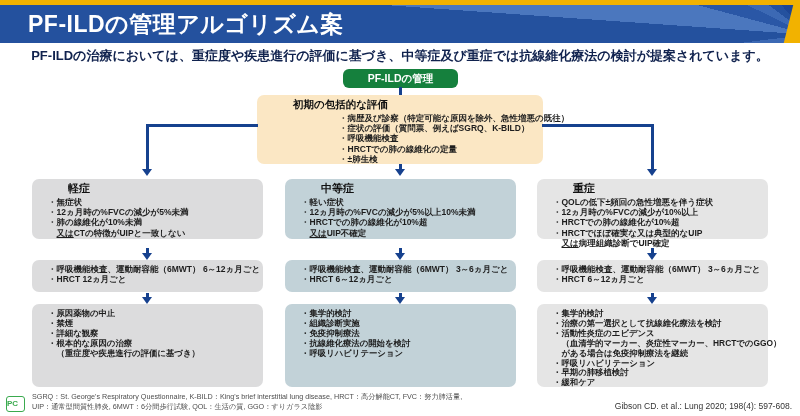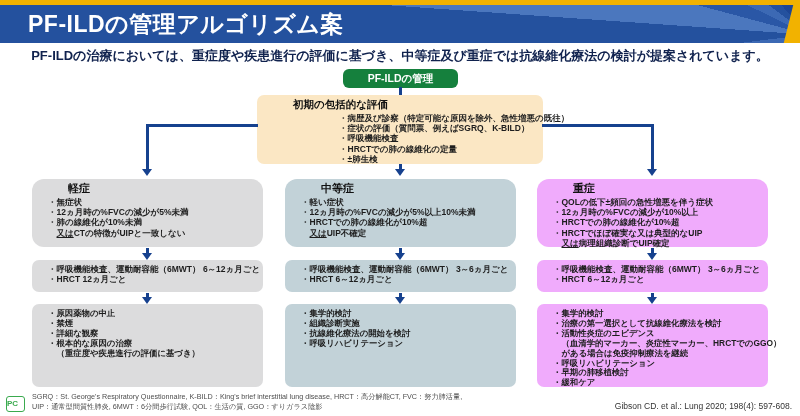--- a/index.html
+++ b/index.html
@@ -43,27 +43,27 @@
     color:#fff;font-size:10.5px;font-weight:bold;text-align:center;line-height:19px;
   }
   .eval-box{left:257px;top:95px;width:286px;height:69px;background:#fbe7c4;padding-top:3px;}
   .eval-box .box-title{font-size:10.5px;}
   .eval-box .lines{padding-left:34px;margin-left:48px;}
   .box-title{font-weight:bold;font-size:11px;color:#111;margin-bottom:1px;margin-left:36px;}
   .lines{padding-left:16px;padding-right:6px;}
   .line{font-size:8.5px;line-height:1.2;font-weight:bold;color:#1d1d1d;white-space:nowrap;}
   .line.indent{padding-left:8.5px;}
   .line .u{text-decoration:underline;text-underline-offset:1px;}
-  .crit{top:179px;height:68px;padding-top:2px;border-radius:12px;}
+  .crit{top:179px;height:60px;padding-top:2px;}
   .mon{top:260px;height:32px;padding-top:4px;}
   .plan{top:304px;height:83px;padding-top:5px;}
   .plan .line{font-size:8.4px;line-height:1.18;}
   .col-left{left:32px;width:231px;background:#dcdcdd;}
   .col-mid{left:285px;width:231px;background:#c2d2d8;}
-  .col-right{left:537px;width:231px;background:#f0abfc;}
+  .col-right{left:537px;width:231px;background:#e5e5e5;}
   
   .vl{position:absolute;width:3px;background:#16418e;}
   .hl{position:absolute;height:3px;background:#16418e;}
   .ah{position:absolute;width:0;height:0;border-left:5px solid transparent;
       border-right:5px solid transparent;border-top:7px solid #16418e;}
   
   .logo{
     position:absolute;left:6px;top:396px;width:17px;height:14px;border:1.5px solid #3aaa4e;
     border-radius:3px;color:#3aaa4e;font-size:8px;font-weight:bold;text-align:left;
     line-height:14px;background:#fff;
@@ -145,20 +145,21 @@
   <div class="box mon col-mid">
     <div class="lines">
         <div class="line">・呼吸機能検査、運動耐容能（6MWT） 3～6ヵ月ごと</div>
         <div class="line">・HRCT 6～12ヵ月ごと</div>
       </div>
   </div>
   <div class="box plan col-mid">
     <div class="lines">
         <div class="line">・集学的検討</div>
         <div class="line">・組織診断実施</div>
+        <div class="line">・免疫抑制療法</div>
         <div class="line">・抗線維化療法の開始を検討</div>
         <div class="line">・呼吸リハビリテーション</div>
       </div>
   </div>
 
   <div class="box crit col-right">
     <div class="box-title">重症</div>
     <div class="lines">
         <div class="line">・QOLの低下±頻回の急性増悪を伴う症状</div>
         <div class="line">・12ヵ月時の%FVCの減少が10%以上</div>

